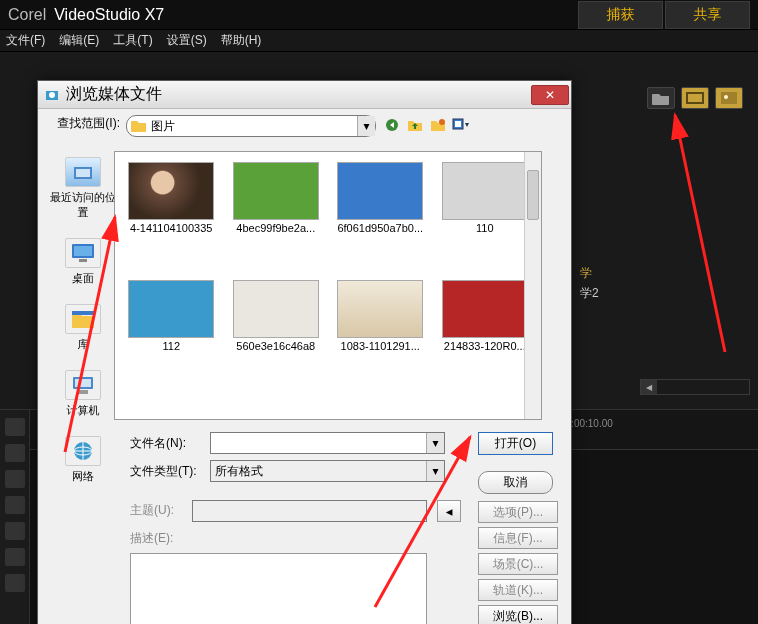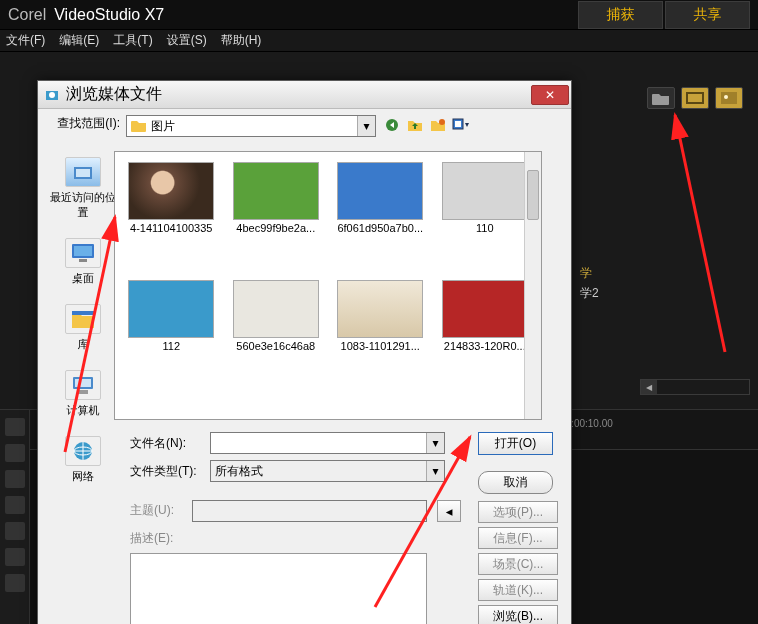--- a/index.html
+++ b/index.html
@@ -151,21 +151,21 @@
       <svg width="16" height="16">
           <rect x="2" y="4" width="12" height="9" fill="#3a9acb"></rect>
           <circle cx="8" cy="8" r="3" fill="#fff"></circle>
         </svg>
       <span class="cap">浏览媒体文件</span>
       <div class="dlg-close">✕</div>
     </div>
     <div class="dlg-body">
       <div class="row">
         <span class="lbl">查找范围(I):</span>
-        <div class="combo" style="width:250px;position:relative;">
+        <div class="combo" style="width:250px;position:relative;border-radius:10px;">
           <svg class="folder" width="16" height="14" style="margin-right:4px;">
               <path d="M1 2h5l2 2h7v8a1 1 0 0 1-1 1H1a1 1 0 0 1-1-1V3a1 1 0 0 1 1-1z"></path>
             </svg>
           <span>图片</span>
           <div class="arrow">▾</div>
         </div>
         <div class="toolbar-icons">
           <div class="ticon">
               <svg width="14" height="14">
                 <circle cx="7" cy="7" r="6" fill="#3a8a3a"></circle>

